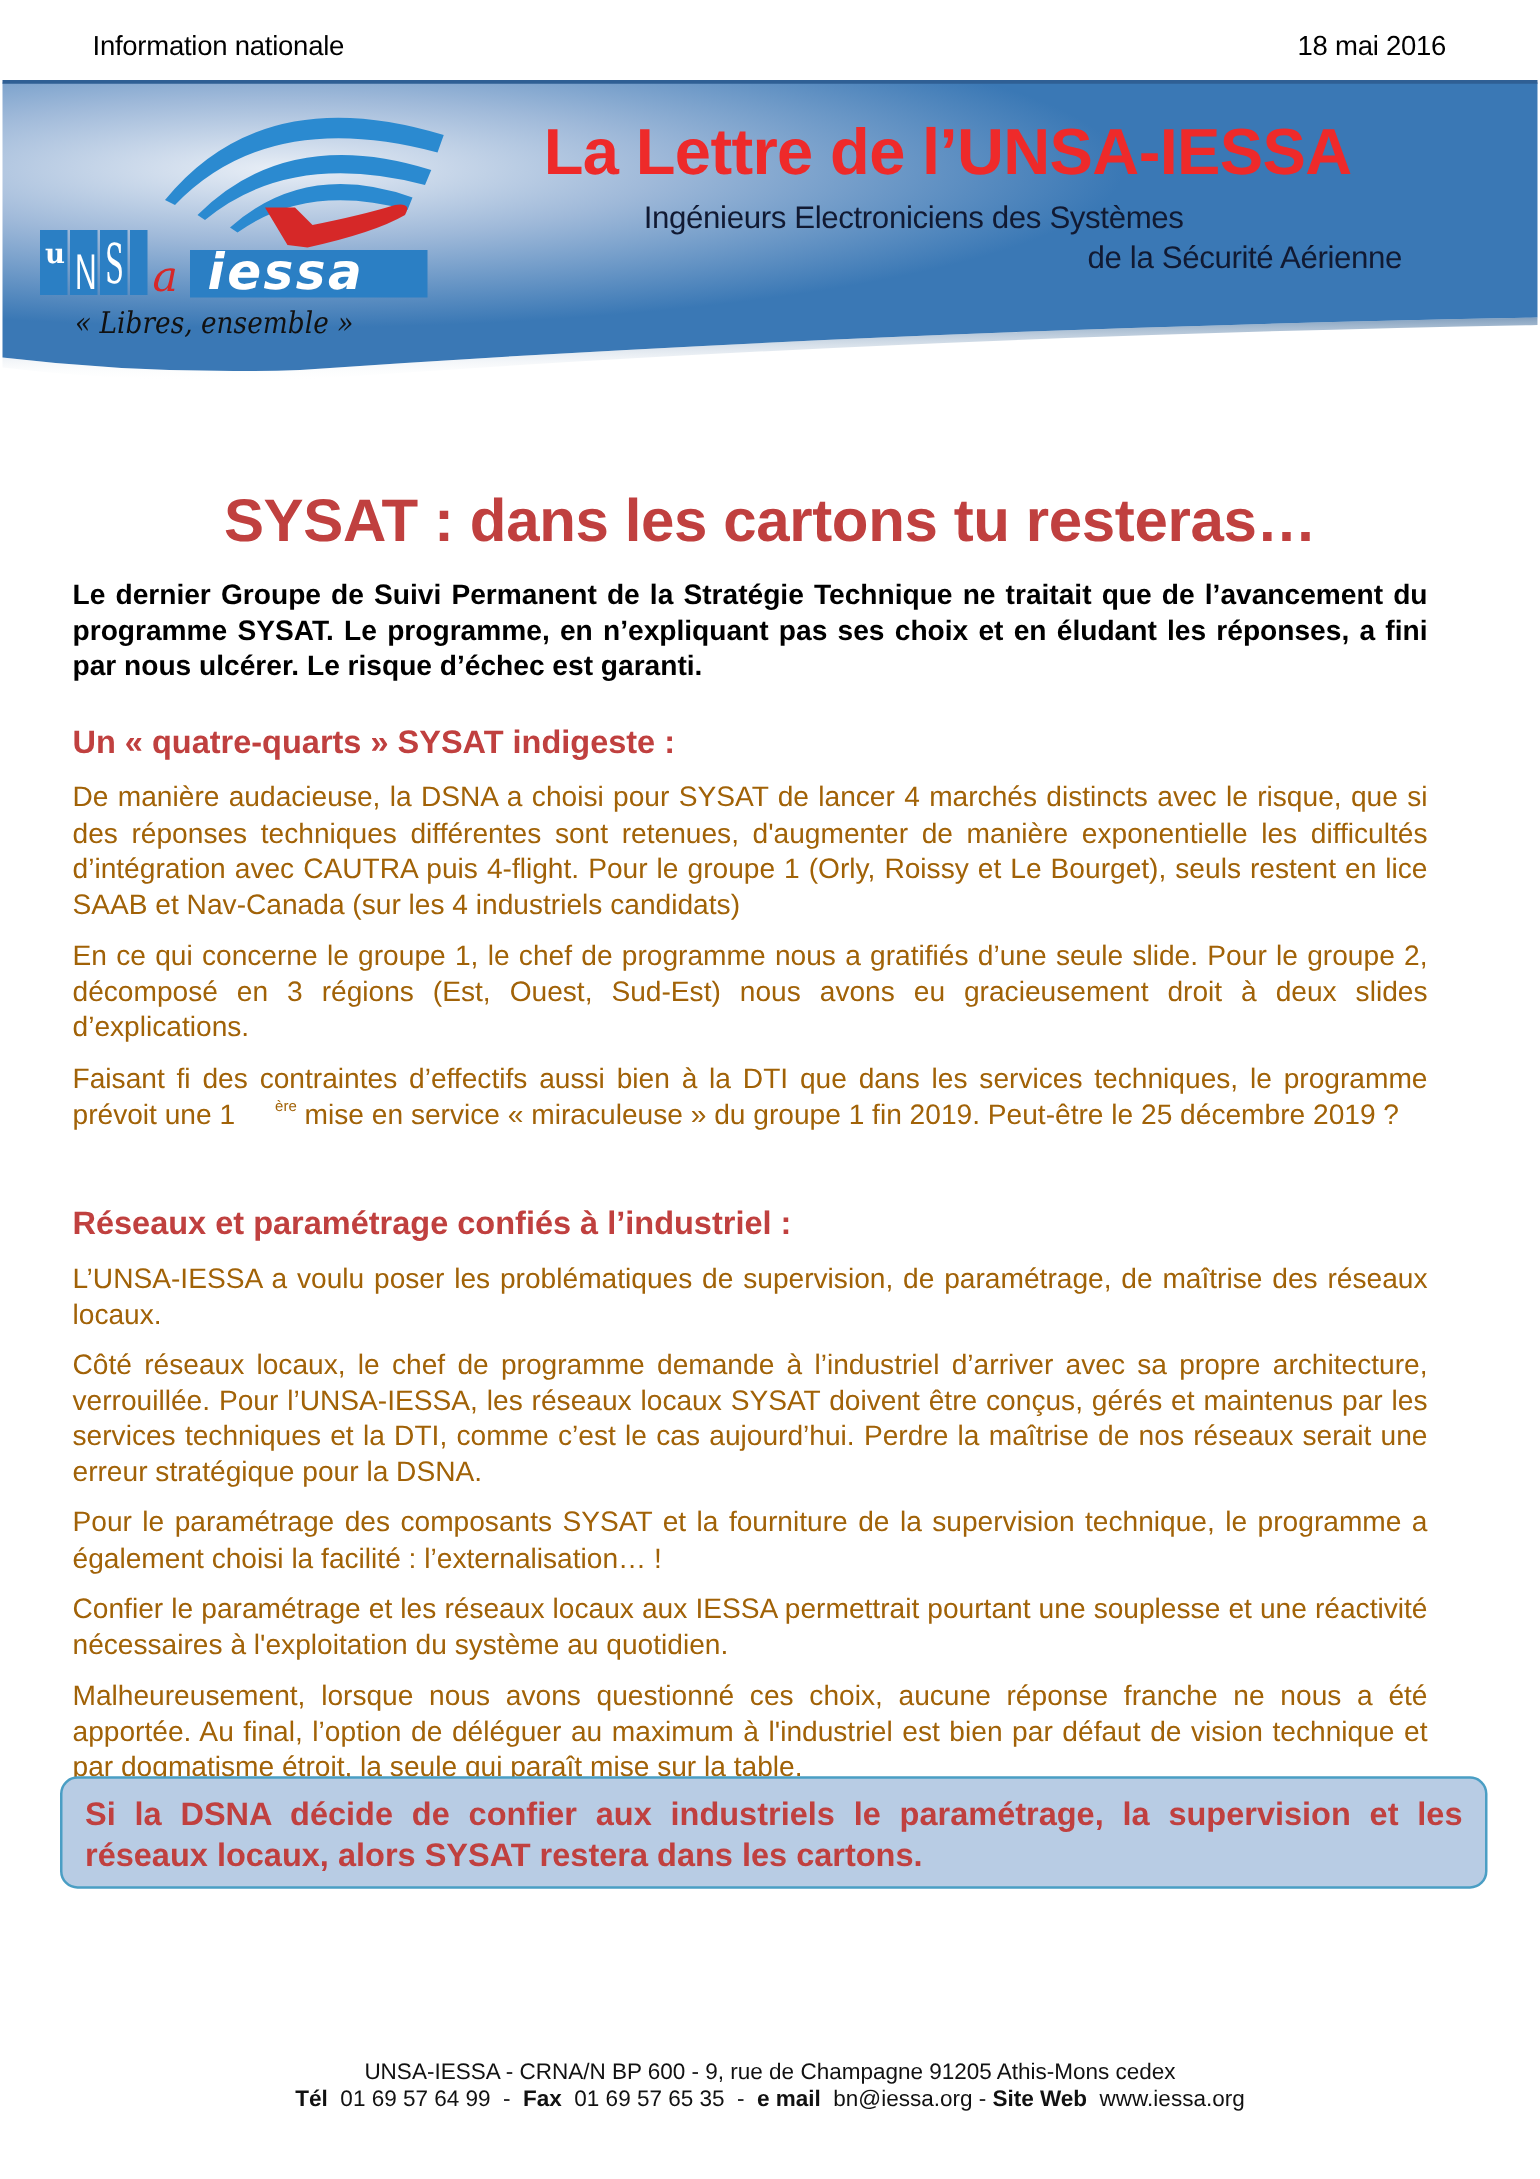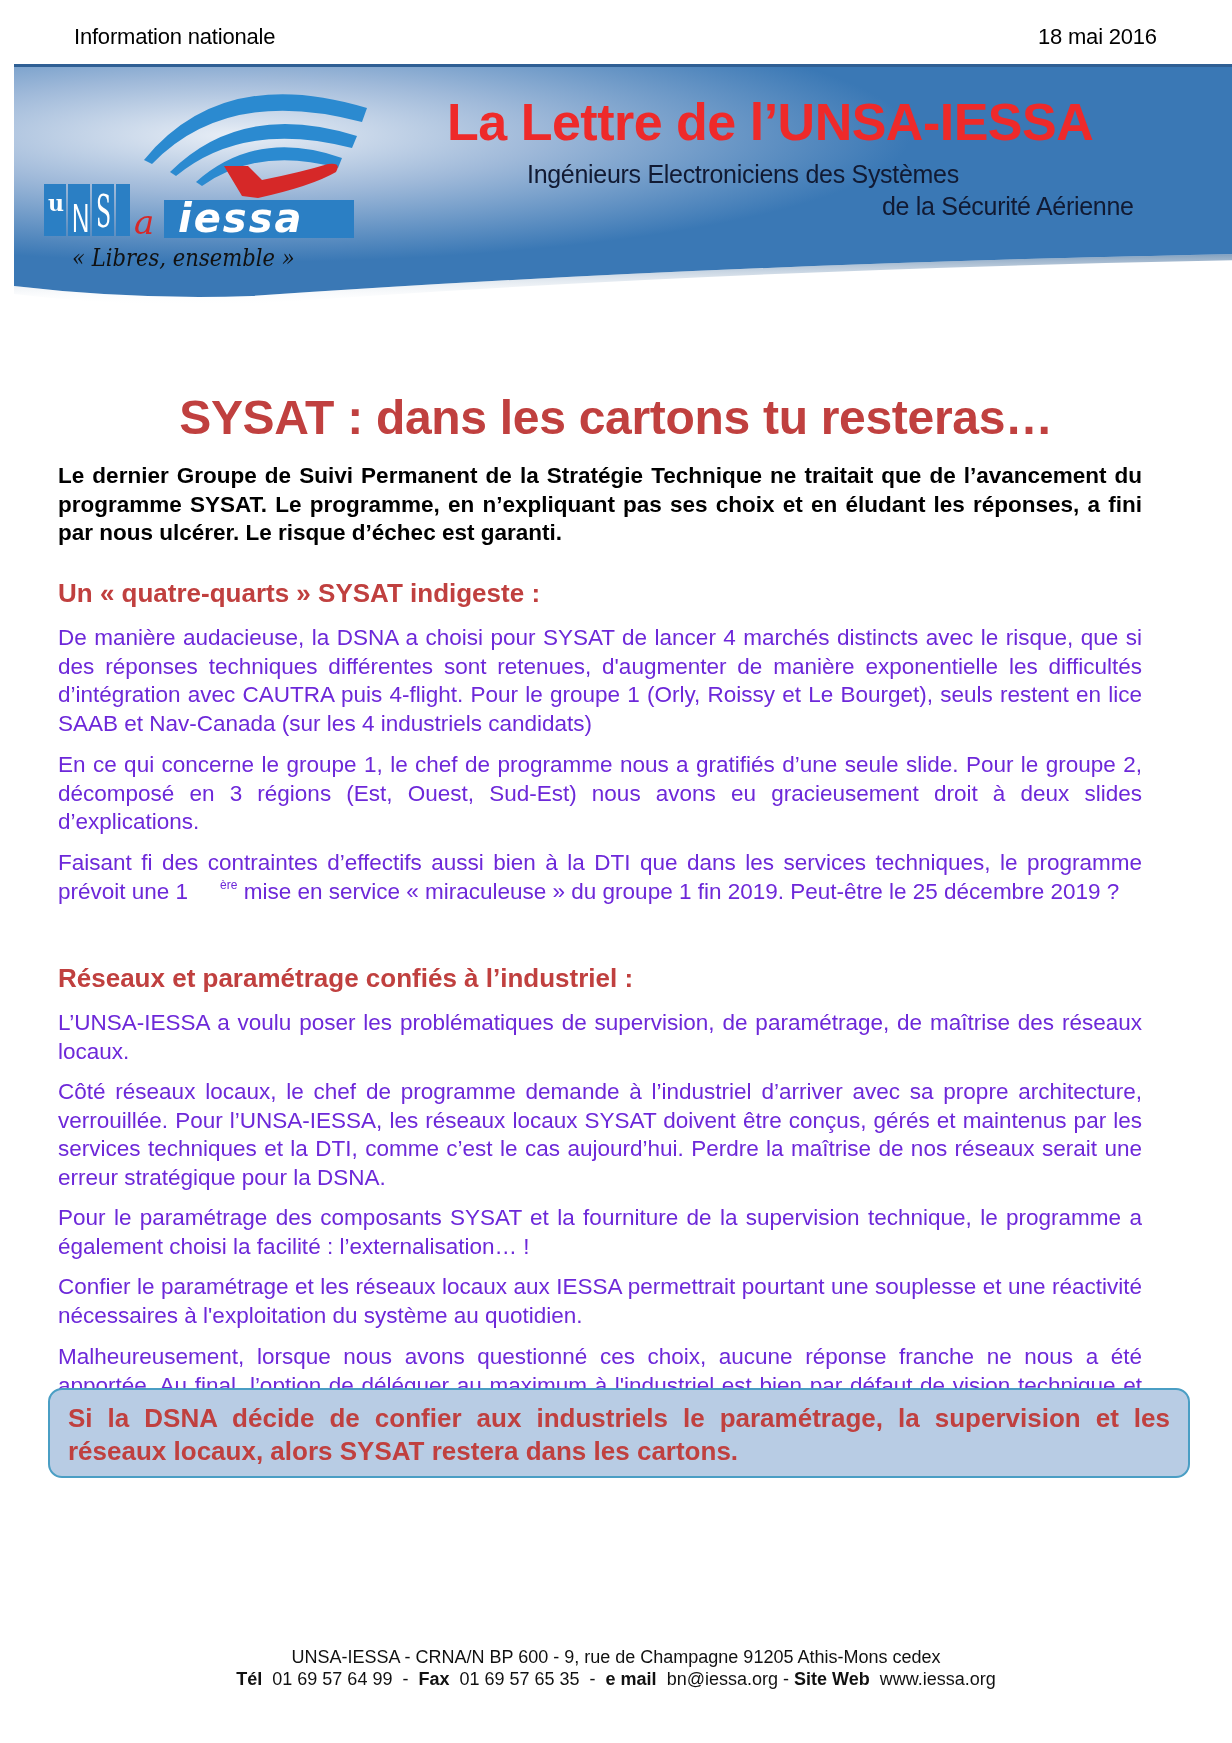--- a/index.html
+++ b/index.html
@@ -2,44 +2,44 @@
 <html><head>
   <meta charset="utf-8">
   <style>
     * { box-sizing: border-box; margin: 0; padding: 0; }
     html, body { width: 1232px; height: 1743px; background: #ffffff; overflow: hidden; }
     body { position: relative; font-family: "Liberation Sans", sans-serif; color: #000; }
 
     .top-left { position: absolute; left: 74px; top: 24px; font-size: 22px; letter-spacing: -0.2px; }
     .top-right { position: absolute; left: 1038px; top: 24px; font-size: 22px; letter-spacing: -0.2px; }
 
-    .banner { position: absolute; left: 12px; top: 64px; width: 1048px; height: 240px; }
+    .banner { position: absolute; left: 0; top: 64px; width: 1048px; height: 240px; }
     .banner svg { position: absolute; left: 0; top: 0; }
 
     .banner-title { position: absolute; left: 435px; top: 92px; font-size: 52px; font-weight: bold; color: #ee2a2a; letter-spacing: -0.5px; white-space: nowrap; }
     .banner-sub1 { position: absolute; left: 515px; top: 160px; font-size: 25px; color: #111a33; white-space: nowrap; letter-spacing: -0.3px; }
     .banner-sub2 { position: absolute; left: 870px; top: 192px; font-size: 25px; color: #111a33; white-space: nowrap; letter-spacing: -0.3px; }
 
     .logo-unsa { position: absolute; left: 32px; top: 184px; width: 86px; height: 52px; }
     .logo-unsa .cell { position: absolute; top: 0; height: 52px; background: #2b7fc4; }
     .logo-unsa .u { position: absolute; left: 4px; top: 6px; font-family: "DejaVu Serif", serif; font-weight: bold; font-size: 22px; color: #fff; }
     .logo-unsa .n { position: absolute; left: 28px; top: 12px; font-family: "Liberation Sans Narrow", "Liberation Sans", sans-serif; font-size: 40px; color: #fff; transform: scaleX(0.6); transform-origin: left; }
     .logo-unsa .s { position: absolute; left: 52px; top: 2px; font-family: "DejaVu Serif", serif; font-size: 44px; color: #fff; transform: scaleX(0.5); transform-origin: left; }
     .logo-unsa .a { position: absolute; left: 90px; top: 18px; font-family: "DejaVu Serif", serif; font-style: italic; font-size: 34px; color: #d62828; }
     .logo-iessa { position: absolute; left: 128px; top: 200px; width: 164px; height: 38px; background: #2b7fc4; color: #fff; font-size: 40px; font-style: italic; font-weight: bold; line-height: 36px; padding-left: 14px; letter-spacing: 2px; font-family: "DejaVu Sans", sans-serif; }
     .slogan { position: absolute; left: 60px; top: 245px; font-family: "DejaVu Serif", serif; font-style: italic; font-size: 24px; color: #111; white-space: nowrap; transform: scaleX(0.88); transform-origin: left; }
 
     .article-title { position: absolute; left: 0; width: 1232px; top: 376px; text-align: center; font-size: 48px; font-weight: bold; color: #c0403f; letter-spacing: -0.3px; margin-top: 14px; }
 
-    .p { position: absolute; left: 58px; width: 1084px; font-size: 22.5px; line-height: 28.5px; text-align: justify; color: #6d28d9; }
+    .p { position: absolute; left: 58px; width: 1084px; font-size: 22.5px; line-height: 28.5px; text-align: justify; color: #a16207; }
     .p.bold { font-weight: bold; color: #000; }
     .h2 { position: absolute; left: 58px; font-size: 26px; font-weight: bold; color: #c0403f; white-space: nowrap; }
     sup { font-size: 12px; vertical-align: 10px; line-height: 0; margin-left: 32px; }
 
-    .callout { position: absolute; left: 48px; top: 1388px; width: 1142px; height: 90px; background: #b8cce4; border: 2px solid #4a9ec4; border-radius: 14px; padding: 12px 18px; }
+    .callout { position: absolute; left: 48px; top: 1421px; width: 1142px; height: 90px; background: #b8cce4; border: 2px solid #4a9ec4; border-radius: 14px; padding: 12px 18px; }
     .callout-text { font-size: 26px; line-height: 33px; font-weight: bold; color: #c0403f; text-align: justify; }
 
     .footer { position: absolute; left: 0; width: 1232px; top: 1646px; text-align: center; font-size: 18px; line-height: 22px; color: #111; }
     .footer b { font-weight: bold; }
   </style>
 </head>
 <body>
 
 <div class="top-left">Information nationale</div>
 <div class="top-right">18 mai 2016</div>

